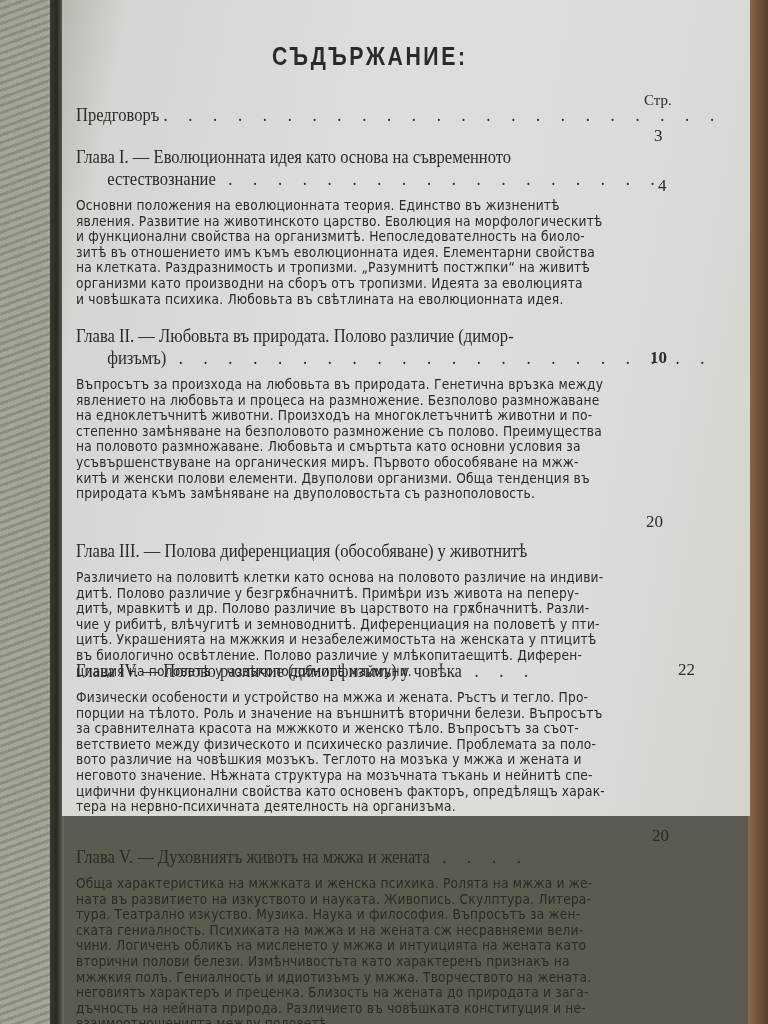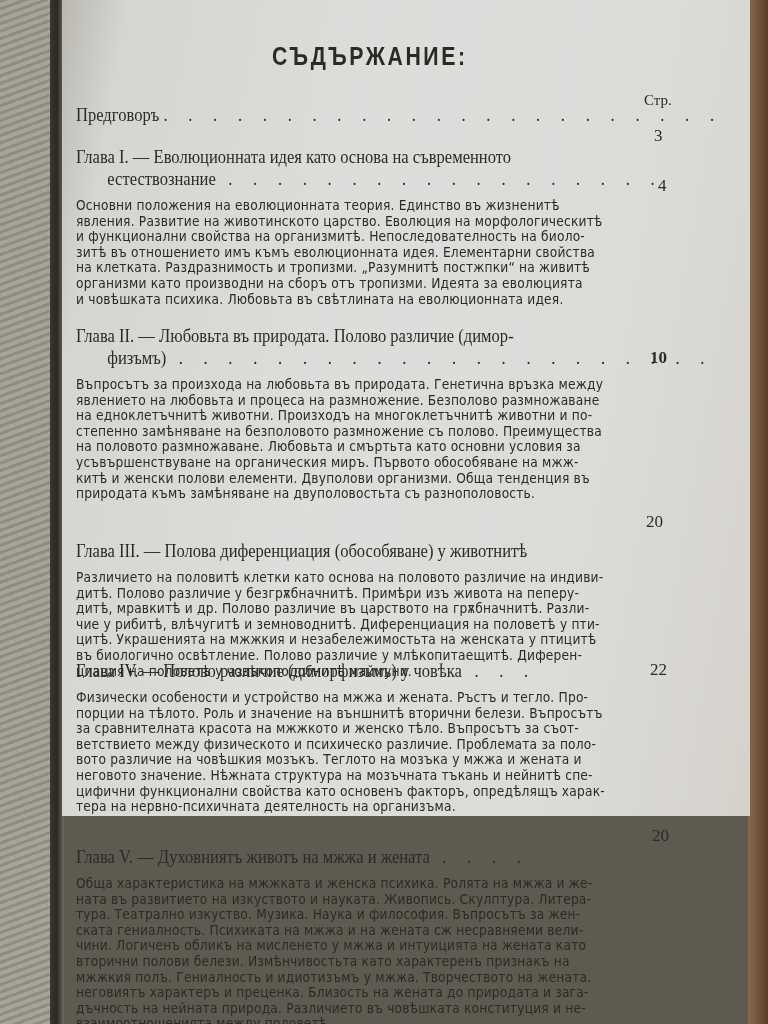--- a/index.html
+++ b/index.html
@@ -116,21 +116,21 @@
         <span>Физически особености и устройство на мжжа и жената. Ръстъ и тегло. Про-</span>
         <span>порции на тѣлото. Роль и значение на външнитѣ вторични белези. Въпросътъ</span>
         <span>за сравнителната красота на мжжкото и женско тѣло. Въпросътъ за съот-</span>
         <span>ветствието между физическото и психическо различие. Проблемата за поло-</span>
         <span>вото различие на човѣшкия мозъкъ. Теглото на мозъка у мжжа и жената и</span>
         <span>неговото значение. Нѣжната структура на мозъчната тъкань и нейнитѣ спе-</span>
         <span>цифични функционални свойства като основенъ факторъ, опредѣлящъ харак-</span>
         <span>тера на нервно-психичната деятелность на организъма.</span>
       </div>
     </div>
-    <div class="page-num" style="left:578px; top:660px;">22</div>
+    <div class="page-num" style="left:606px; top:660px;">22</div>
 
     <div class="entry" style="top:846px;">
       <div class="head-line"><span>Глава V. — Духовниятъ животъ на мжжа и жената</span><span class="dots"> . . . .</span></div>
       <div class="summary">
         <span>Обща характеристика на мжжката и женска психика. Ролята на мжжа и же-</span>
         <span>ната въ развитието на изкуството и науката. Живопись. Скулптура. Литера-</span>
         <span>тура. Театрално изкуство. Музика. Наука и философия. Въпросътъ за жен-</span>
         <span>ската гениалность. Психиката на мжжа и на жената сж несравняеми вели-</span>
         <span>чини. Логиченъ обликъ на мисленето у мжжа и интуицията на жената като</span>
         <span>вторични полови белези. Измѣнчивостьта като характеренъ признакъ на</span>

